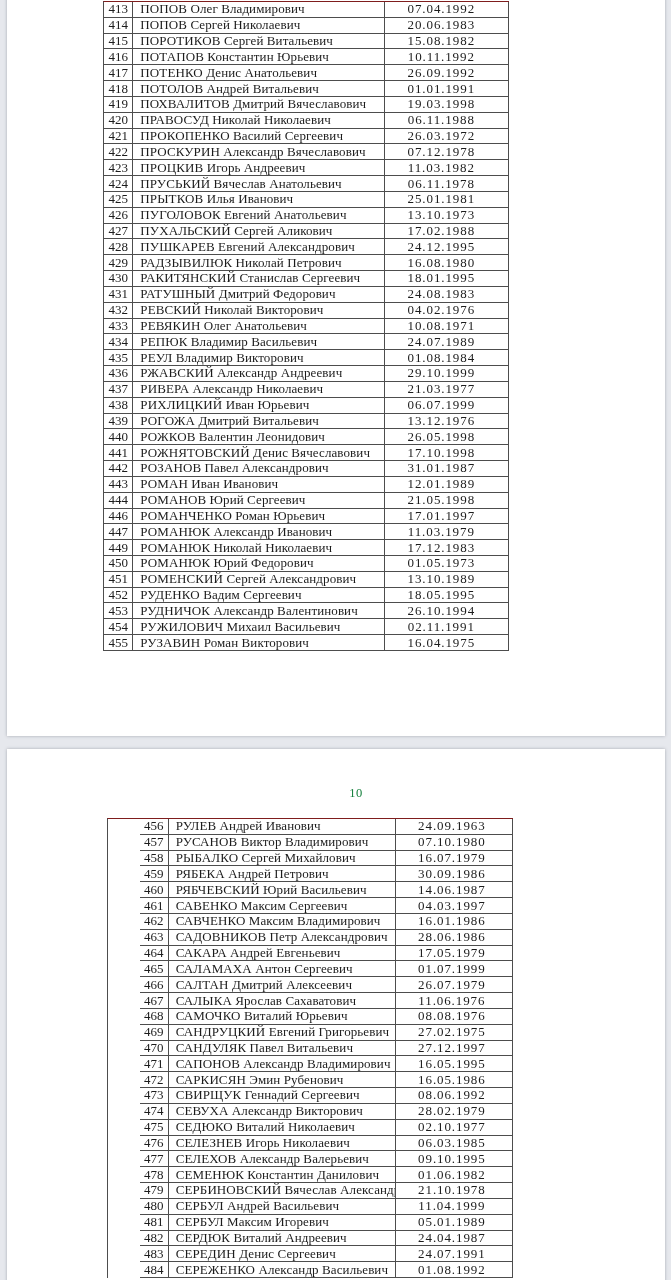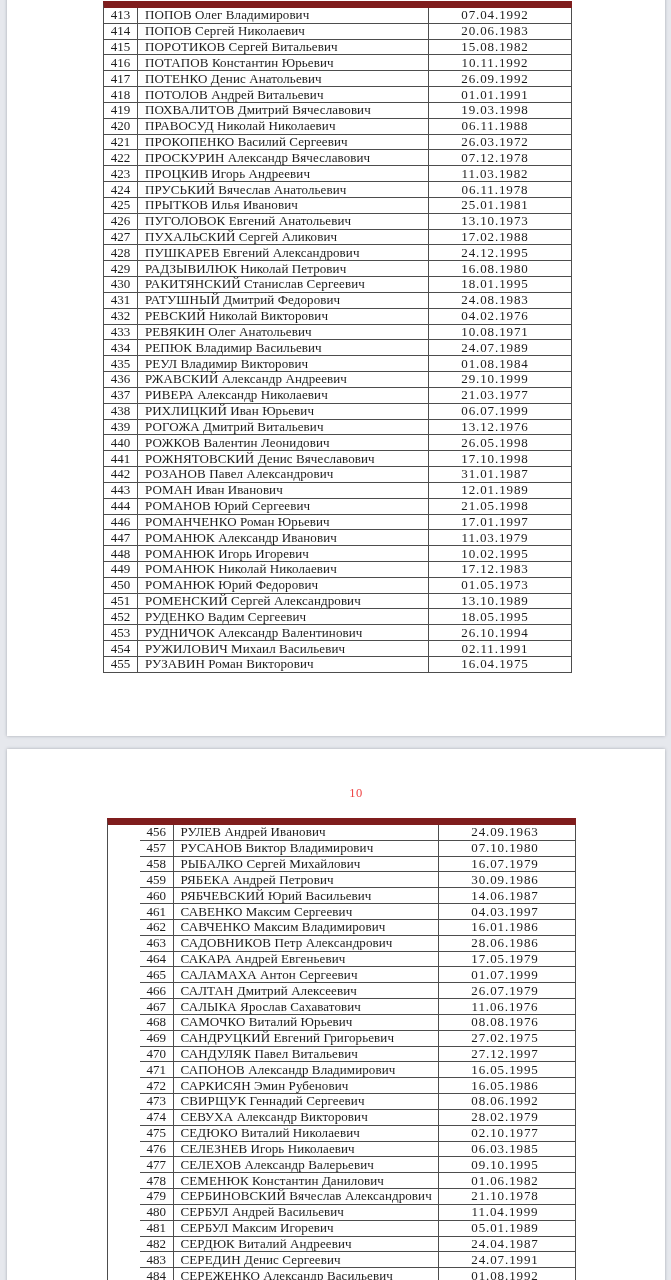--- a/index.html
+++ b/index.html
@@ -21,22 +21,22 @@
     width: 658px;
     background: #ffffff;
     box-shadow: 0 0 3px rgba(50, 55, 70, 0.35);
   }
   #page1 { top: -20px; height: 756px; }
   #page2 { top: 749px; height: 551px; }
 
   .table {
     position: absolute;
     box-sizing: border-box;
-    width: 469px;
-    border-top: 7px solid #7f1d1d;
+    width: 406px;
+    border-top: 1px solid #7f1d1d;
     border-left: 1px solid #4d4d4d;
   }
   #table1 { left: 96px;  top: 21px; }
   #table2 { left: 100px; top: 69px; padding-left: 32px; }
 
   .trow {
     display: flex;
     height: 15.84px;
   }
   .cell {
@@ -62,21 +62,21 @@
   #table2 .c-name { width: 285px; }
   #table2 .c-dob  { width: 147px; padding-right: 4px; font-family: Liberation Serif, serif; }
 
   .page-number {
     position: absolute;
     top: 37px;
     left: 309px;
     width: 80px;
     text-align: center;
     font-size: 12.5px;
-    color: #ef4444;
+    color: #15803d;
     letter-spacing: 0.5px;
   }
 </style>
 </head>
 <body>
 
 <div id="page1" class="page">
   <div id="table1" class="table">
 
       <div class="trow">
@@ -277,25 +277,20 @@
         <div class="cell c-name">РОМАНЧЕНКО Роман Юрьевич</div>
         <div class="cell c-dob">17.01.1997</div>
       </div>
 
       <div class="trow">
         <div class="cell c-num">447</div>
         <div class="cell c-name">РОМАНЮК Александр Иванович</div>
         <div class="cell c-dob">11.03.1979</div>
       </div>
 
-      <div class="trow">
-        <div class="cell c-num">448</div>
-        <div class="cell c-name">РОМАНЮК Игорь Игоревич</div>
-        <div class="cell c-dob">10.02.1995</div>
-      </div>
 
       <div class="trow">
         <div class="cell c-num">449</div>
         <div class="cell c-name">РОМАНЮК Николай Николаевич</div>
         <div class="cell c-dob">17.12.1983</div>
       </div>
 
       <div class="trow">
         <div class="cell c-num">450</div>
         <div class="cell c-name">РОМАНЮК Юрий Федорович</div>

